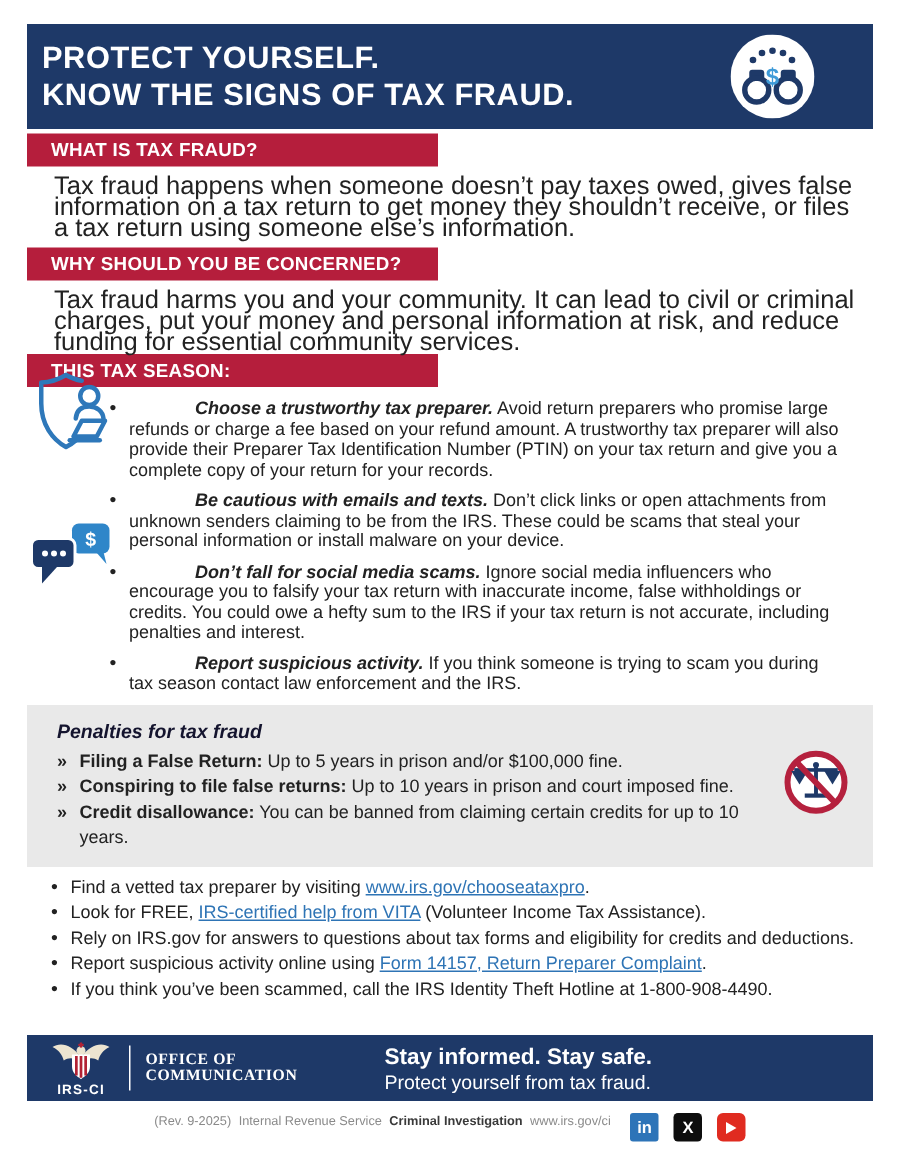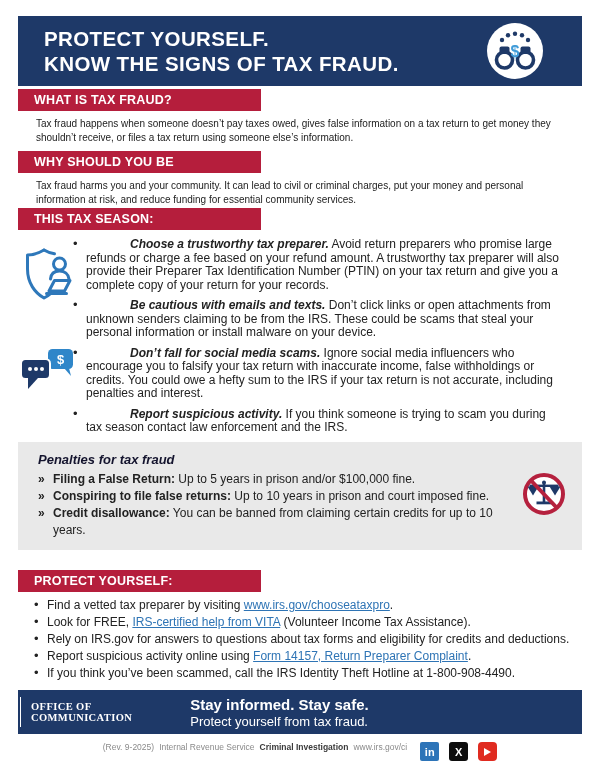--- a/index.html
+++ b/index.html
@@ -9,35 +9,35 @@
     background:#ffffff; overflow:hidden;
     font-family:"Liberation Sans","DejaVu Sans",sans-serif;
     color:#1f1f1f;
     padding-top:16px;
   }
   
   .header {
     position:relative; margin:0 18px; height:70px; background:#1e3968;
     display:flex; align-items:center;
   }
-  .header-titles { padding-left:26px; }
+  .header-titles { padding-left:10px; }
   .header-line {
     color:#fff; font-weight:bold; font-size:20.5px; line-height:25px; letter-spacing:.4px;
   }
   .header-icon { position:absolute; right:39px; top:7px; width:56px; height:56px; }
   
   .banner {
-    margin-left:18px; width:243px; height:22px; background:#b51e3c;
+    margin-left:18px; width:274px; height:22px; background:#b51e3c;
     color:#fff; font-weight:bold; font-size:12.5px; line-height:22px;
     padding-left:16px; letter-spacing:.2px;
   }
   .mt3{margin-top:3px}.mt6{margin-top:6px}.mt13{margin-top:1px}.mt20{margin-top:20px}
   
   .body-text {
-    margin:6px 28px 0 36px; font-size:10px; line-height:14px; color:#222;
+    margin:6px 28px 0 36px; font-size:17px; line-height:14px; color:#222;
   }
   
   .season-list { list-style:none; margin:8px 38px 0 0; padding-left:86px; }
   .season-list li {
     position:relative; font-size:12px; line-height:13.5px; margin-bottom:7px; color:#222;
   }
   .season-list li::before { content:"\2022"; position:absolute; left:-13px; top:-1px; font-size:13px; }
   .lead { font-weight:bold; font-style:italic;margin-left:44px; }
   .icon-abs { position:absolute; }
   .icon-shield { left:23px; top:246px; }
@@ -182,41 +182,54 @@
           <rect x="8.5" y="13.6" width="29" height="2.4"></rect>
           <polygon points="6.5,15.5 17.5,15.5 12,24.5"></polygon>
           <polygon points="28.5,15.5 39.5,15.5 34,24.5"></polygon>
           <rect x="15.5" y="30.5" width="15" height="2.8"></rect>
         </g>
         <line x1="10" y1="9.5" x2="36.5" y2="37.5" stroke="#b5213e" stroke-width="4"></line>
       </svg>
     </div>
   </div>
 
-  <div class="banner mt20">PROTECT YOURSELF:</div>
 
   <ul class="protect-list">
     <li>
       <span>Find a vetted tax preparer by visiting </span><a>www.irs.gov/chooseataxpro</a><span>.</span>
     </li>
     <li>
       <span>Look for FREE, </span><a>IRS-certified help from VITA</a><span> (Volunteer Income Tax Assistance).</span>
     </li>
     <li>
       <span>Rely on IRS.gov for answers to questions about tax forms and eligibility for credits and deductions.</span>
     </li>
     <li>
       <span>Report suspicious activity online using </span><a>Form 14157, Return Preparer Complaint</a><span>.</span>
     </li>
     <li>
       <span>If you think you’ve been scammed, call the IRS Identity Theft Hotline at 1-800-908-4490.</span>
     </li>
   </ul>
 
   <div class="footer-bar">
+    <div class="logo-block">
+      <svg width="40" height="26" viewBox="0 0 40 26">
+        <path d="M20 11 C14 2 6 0.5 1 4 C5.5 6 7.5 9.5 8.5 13 C12 10.5 16 11 20 14.5 Z" fill="#ece4d0"></path>
+        <path d="M20 11 C26 2 34 0.5 39 4 C34.5 6 32.5 9.5 31.5 13 C28 10.5 24 11 20 14.5 Z" fill="#ece4d0"></path>
+        <circle cx="20" cy="6.5" r="3" fill="#ece4d0"></circle>
+        <rect x="19.2" y="1" width="1.6" height="3.4" fill="#b22234"></rect>
+        <rect x="18.2" y="1.9" width="3.6" height="1.4" fill="#b22234"></rect>
+        <path d="M14 9 h12 v8 c0 4.5 -3.5 6.5 -6 8.5 c-2.5 -2 -6 -4 -6 -8.5 Z" fill="#ffffff"></path>
+        <rect x="16" y="10" width="1.8" height="13" fill="#b22234"></rect>
+        <rect x="19.1" y="10" width="1.8" height="14.5" fill="#b22234"></rect>
+        <rect x="22.2" y="10" width="1.8" height="13" fill="#b22234"></rect>
+      </svg>
+      <div class="logo-text">IRS-CI</div>
+    </div>
     <div class="footer-divider"></div>
     <div class="office">
       <div>OFFICE OF</div>
       <div>COMMUNICATION</div>
     </div>
     <div class="tagline">
       <div class="tag-bold">Stay informed. Stay safe.</div>
       <div class="tag-reg">Protect yourself from tax fraud.</div>
     </div>
   </div>

